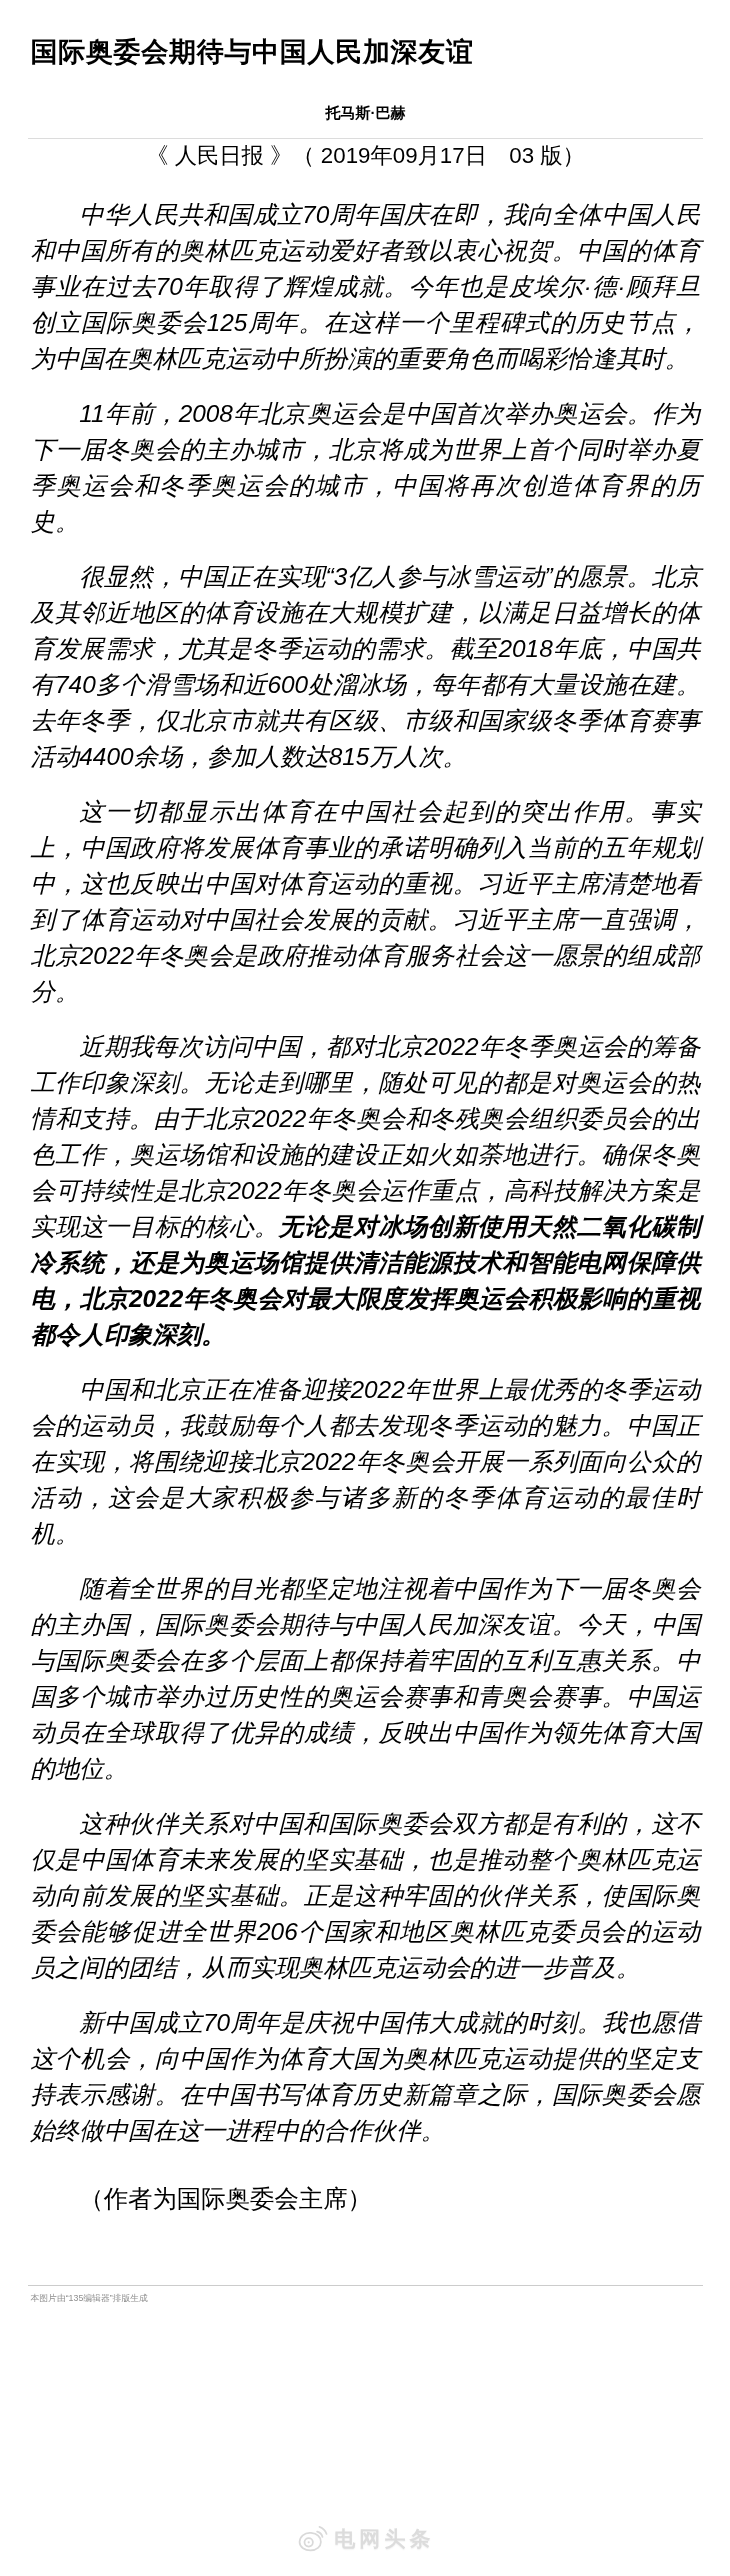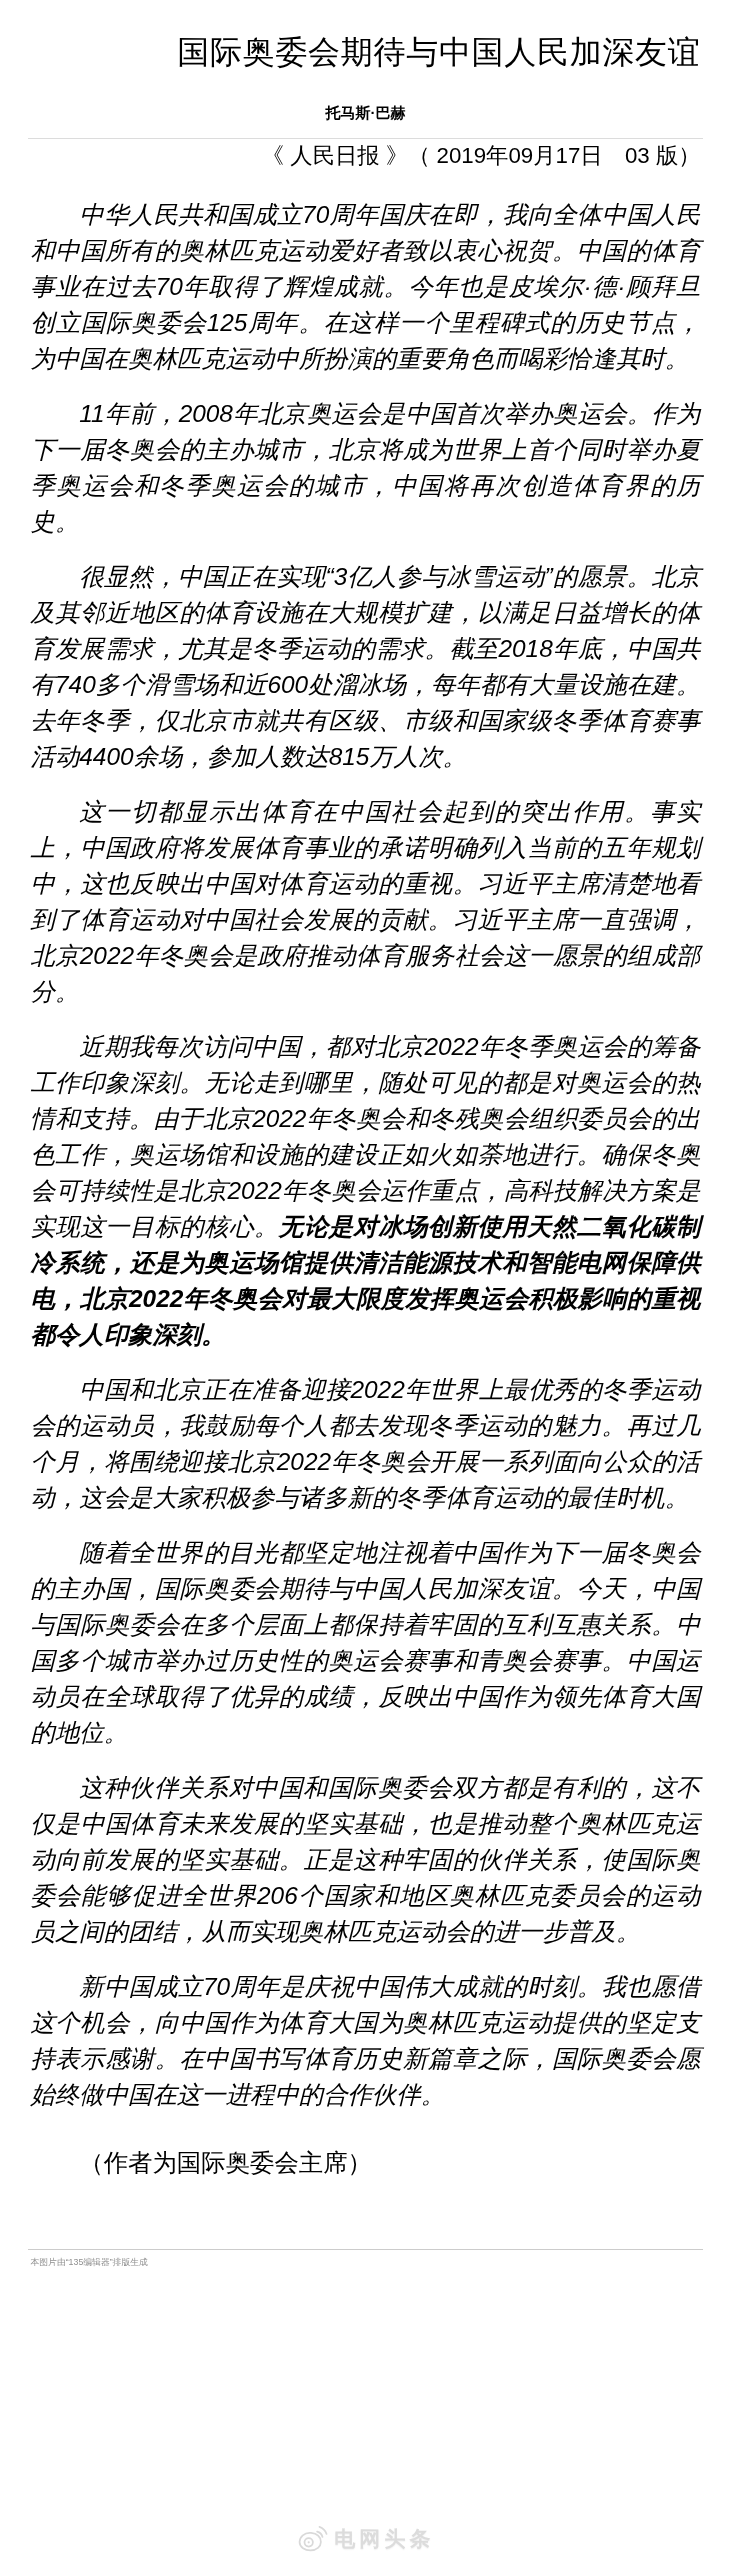--- a/index.html
+++ b/index.html
@@ -11,45 +11,44 @@
     position: relative;
     width: 731px;
     height: 2576px;
     margin: 0 auto;
     background: #ffffff;
     overflow: hidden;
   }
   .article-header { text-align: center; }
   .title {
     margin: 32.5px 30.5px 0;
-    font-size: 32px;
+    font-size: 27px;
     line-height: 39px;
-    font-weight: 400;
+    font-weight: 700;
     letter-spacing: 0.7px;
-    text-align: right;
+    text-align: left;
   }
   .author {
     margin: 31px 30.5px 0;
     font-size: 15px;
     line-height: 20.3px;
     font-weight: 700;
     text-align: center;
   }
   .header-divider {
     margin: 15px 28.4px 0;
     border: 0;
     border-top: 1.4px solid #dcdcdc;
     height: 0;
   }
   .source {
     margin: 5.4px 30.5px 0;
     font-size: 22.3px;
     line-height: 24.4px;
     font-weight: 400;
-    text-align: right;
     white-space: pre;
   }
   .article-body {
     margin-top: 28.4px;
     padding: 0 30.5px;
   }
   .para {
     margin: 0 0 19px 0;
     font-size: 24.4px;
     line-height: 36px;
@@ -110,21 +109,21 @@
     <div class="source">《 人民日报 》（ 2019年09月17日　03 版）</div>
   </header>
 
   <main class="article-body">
 
   <p class="para"><span>中华人民共和国成立70周年国庆在即，我向全体中国人民和中国所有的奥林匹克运动爱好者致以衷心祝贺。中国的体育事业在过去70年取得了辉煌成就。今年也是皮埃尔·德·顾拜旦创立国际奥委会125周年。在这样一个里程碑式的历史节点，为中国在奥林匹克运动中所扮演的重要角色而喝彩恰逢其时。</span></p>
       <p class="para"><span>11年前，2008年北京奥运会是中国首次举办奥运会。作为下一届冬奥会的主办城市，北京将成为世界上首个同时举办夏季奥运会和冬季奥运会的城市，中国将再次创造体育界的历史。</span></p>
       <p class="para"><span>很显然，中国正在实现“3亿人参与冰雪运动”的愿景。北京及其邻近地区的体育设施在大规模扩建，以满足日益增长的体育发展需求，尤其是冬季运动的需求。截至2018年底，中国共有740多个滑雪场和近600处溜冰场，每年都有大量设施在建。去年冬季，仅北京市就共有区级、市级和国家级冬季体育赛事活动4400余场，参加人数达815万人次。</span></p>
       <p class="para"><span>这一切都显示出体育在中国社会起到的突出作用。事实上，中国政府将发展体育事业的承诺明确列入当前的五年规划中，这也反映出中国对体育运动的重视。习近平主席清楚地看到了体育运动对中国社会发展的贡献。习近平主席一直强调，北京2022年冬奥会是政府推动体育服务社会这一愿景的组成部分。</span></p>
       <p class="para"><span>近期我每次访问中国，都对北京2022年冬季奥运会的筹备工作印象深刻。无论走到哪里，随处可见的都是对奥运会的热情和支持。由于北京2022年冬奥会和冬残奥会组织委员会的出色工作，奥运场馆和设施的建设正如火如荼地进行。确保冬奥会可持续性是北京2022年冬奥会运作重点，高科技解决方案是实现这一目标的核心。</span><b>无论是对冰场创新使用天然二氧化碳制冷系统，还是为奥运场馆提供清洁能源技术和智能电网保障供电，北京2022年冬奥会对最大限度发挥奥运会积极影响的重视都令人印象深刻。</b></p>
-      <p class="para"><span>中国和北京正在准备迎接2022年世界上最优秀的冬季运动会的运动员，我鼓励每个人都去发现冬季运动的魅力。再过几个月，将围绕迎接北京2022年冬奥会开展一系列面向公众的活动，这会是大家积极参与诸多新的冬季体育运动的最佳时机。</span></p>
+      <p class="para"><span>中国和北京正在准备迎接2022年世界上最优秀的冬季运动会的运动员，我鼓励每个人都去发现冬季运动的魅力。中国正在实现，将围绕迎接北京2022年冬奥会开展一系列面向公众的活动，这会是大家积极参与诸多新的冬季体育运动的最佳时机。</span></p>
       <p class="para"><span>随着全世界的目光都坚定地注视着中国作为下一届冬奥会的主办国，国际奥委会期待与中国人民加深友谊。今天，中国与国际奥委会在多个层面上都保持着牢固的互利互惠关系。中国多个城市举办过历史性的奥运会赛事和青奥会赛事。中国运动员在全球取得了优异的成绩，反映出中国作为领先体育大国的地位。</span></p>
       <p class="para"><span>这种伙伴关系对中国和国际奥委会双方都是有利的，这不仅是中国体育未来发展的坚实基础，也是推动整个奥林匹克运动向前发展的坚实基础。正是这种牢固的伙伴关系，使国际奥委会能够促进全世界206个国家和地区奥林匹克委员会的运动员之间的团结，从而实现奥林匹克运动会的进一步普及。</span></p>
       <p class="para"><span>新中国成立70周年是庆祝中国伟大成就的时刻。我也愿借这个机会，向中国作为体育大国为奥林匹克运动提供的坚定支持表示感谢。在中国书写体育历史新篇章之际，国际奥委会愿始终做中国在这一进程中的合作伙伴。</span></p>
     </main>
 
   <div class="author-note" style="padding:0 30.5px;">（作者为国际奥委会主席）</div>
 
   <footer class="footer">
     <hr class="footer-divider">
     <div class="footer-note">本图片由“135编辑器”排版生成</div>

